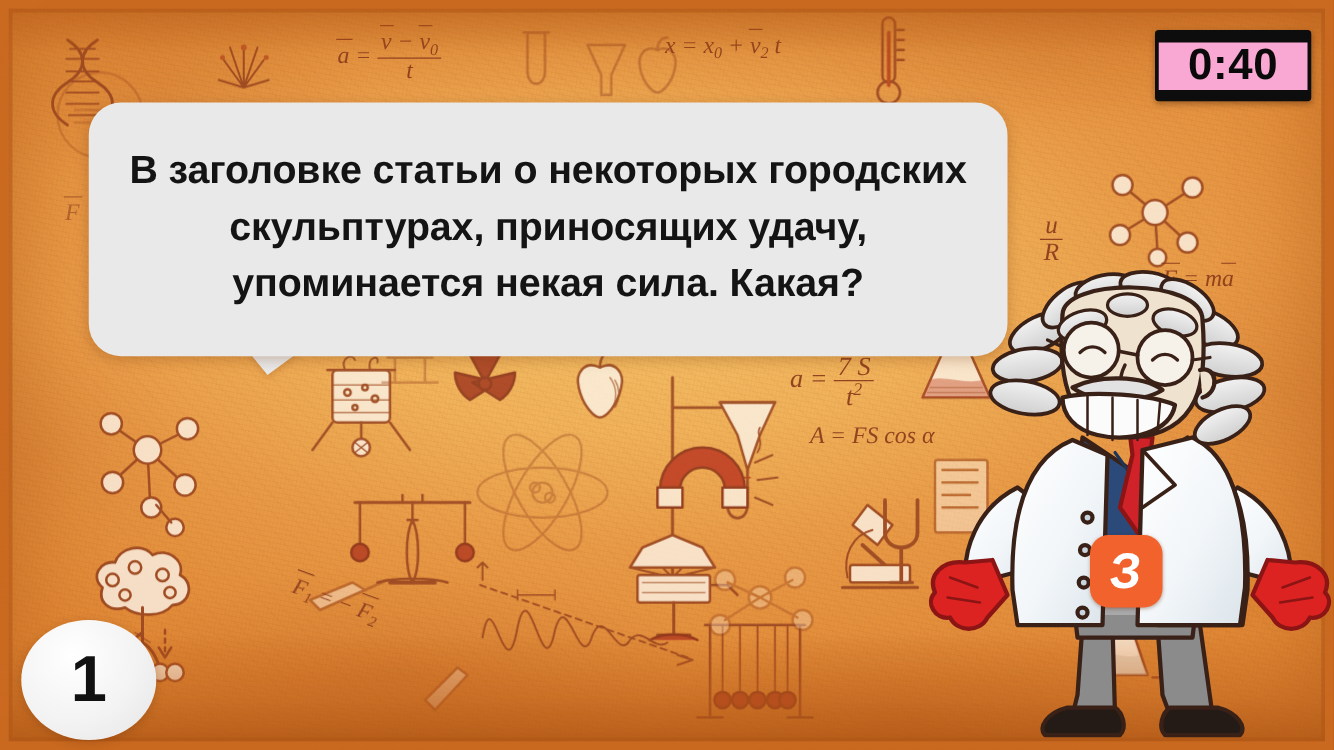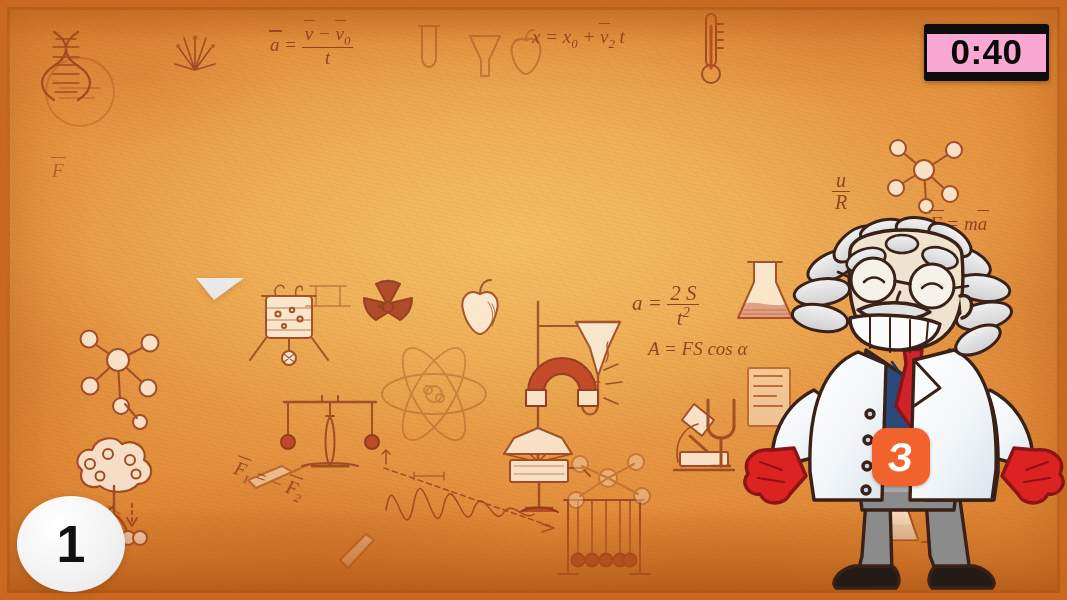--- a/index.html
+++ b/index.html
@@ -382,21 +382,21 @@
 
   <div class="formula" style="left:270px; top:24px; font-size:19px;">
     <span class="vec">a</span>&nbsp;=&nbsp;<span class="frac"><span class="num"><span class="vec">v</span> − <span class="vec">v</span><span class="sub">0</span></span><span class="den">t</span></span>
   </div>
 
   <div class="formula" style="left:532px; top:26px; font-size:19px;">
     x = x<span class="sub">0</span> + <span class="vec">v</span><span class="sub">2</span> t
   </div>
 
   <div class="formula" style="left:632px; top:282px; font-size:21px;">
-    a&nbsp;=&nbsp;<span class="frac"><span class="num">2 S</span><span class="den">t<span class="sup">2</span></span></span>
+    a&nbsp;=&nbsp;<span class="frac"><span class="num">7 S</span><span class="den">t<span class="sup">2</span></span></span>
   </div>
 
   <div class="formula" style="left:648px; top:338px; font-size:19px;">A = FS cos α</div>
 
   <div class="formula" style="left:832px; top:170px; font-size:20px;">
     <span class="frac"><span class="num">u</span><span class="den">R</span></span>
   </div>
 
   <div class="formula" style="left:930px; top:213px; font-size:19px;">
     <span class="vec">F</span> = m<span class="vec">a</span>
@@ -506,20 +506,23 @@
         <path d="M206 96 C220 92 222 114 208 118" fill="#efe2cf" stroke="#3a2118"></path>
       </g>
     </svg>
 
     <div id="zen-logo">
       <span id="zen-glyph">З</span>
     </div>
   </div>
 
   <div id="bubble-tail"></div>
+  <div id="bubble">
+    <div id="question-text">В заголовке статьи о некоторых городских скульптурах, приносящих удачу, упоминается некая сила. Какая?</div>
+  </div>
 
   <div id="timer">
     <div id="timer-face">
       <span id="timer-text">0:40</span>
     </div>
   </div>
 
   <div id="qnum">
     <span id="qnum-text">1</span>
   </div>

